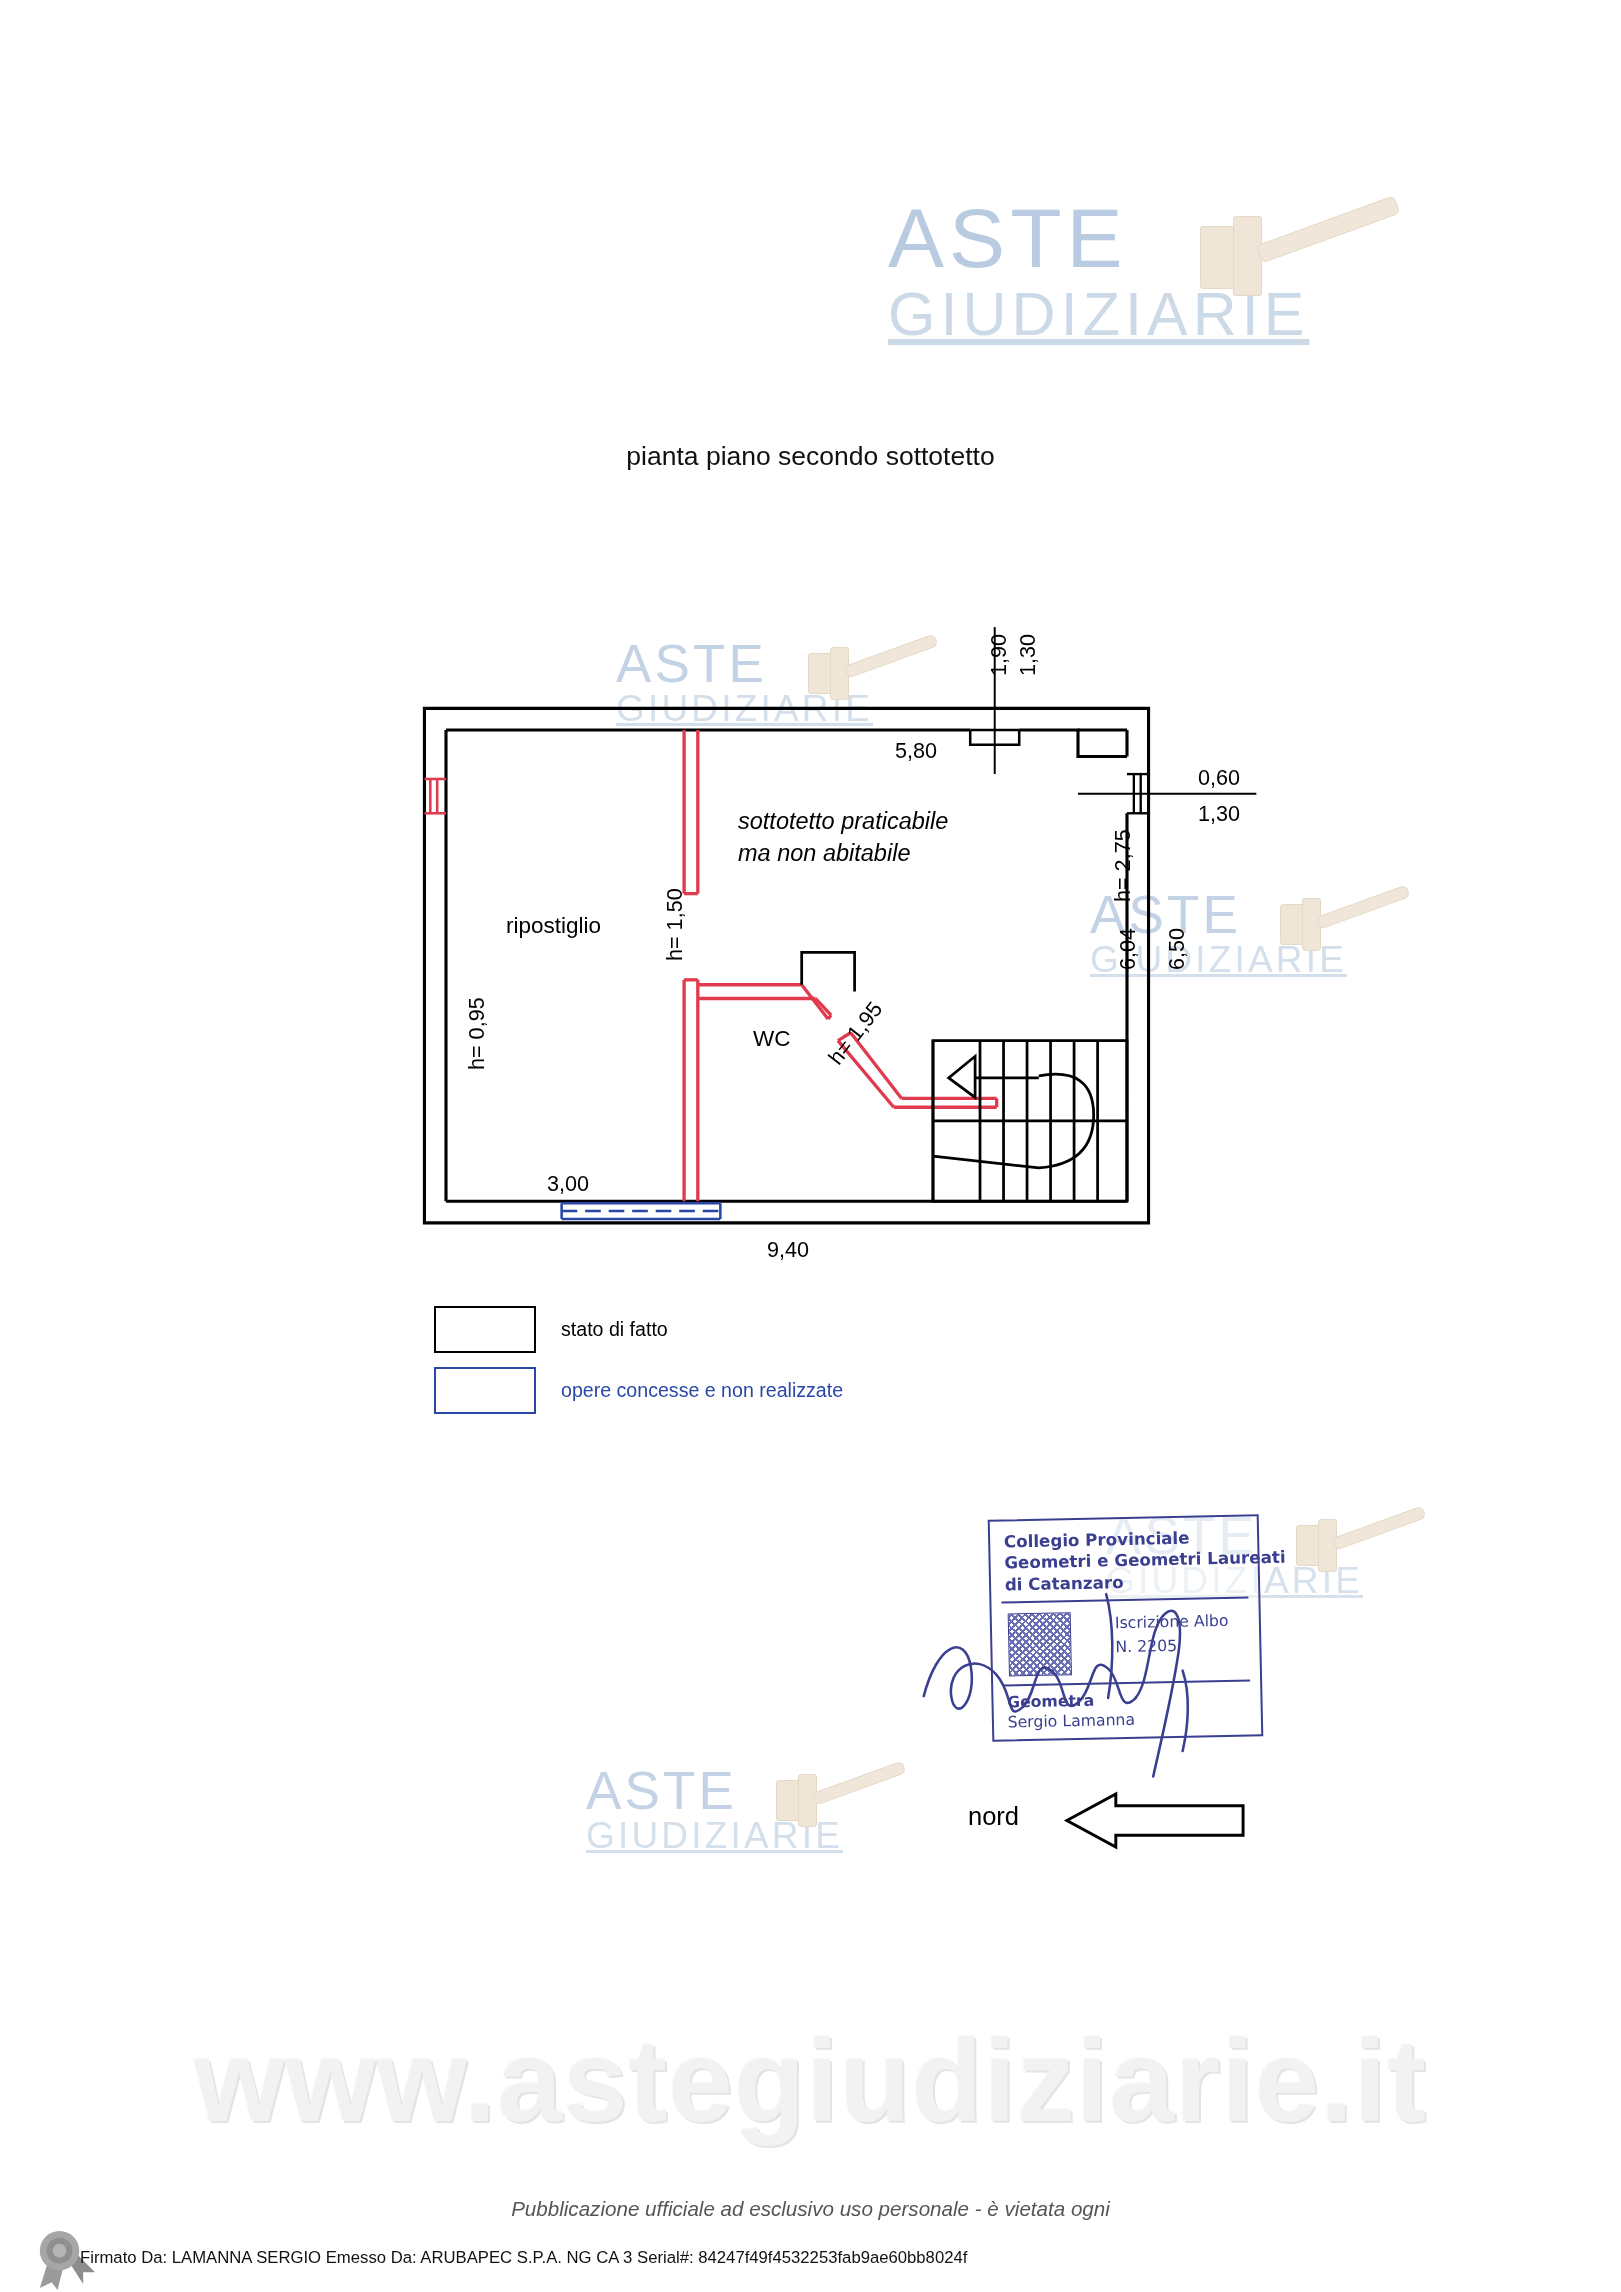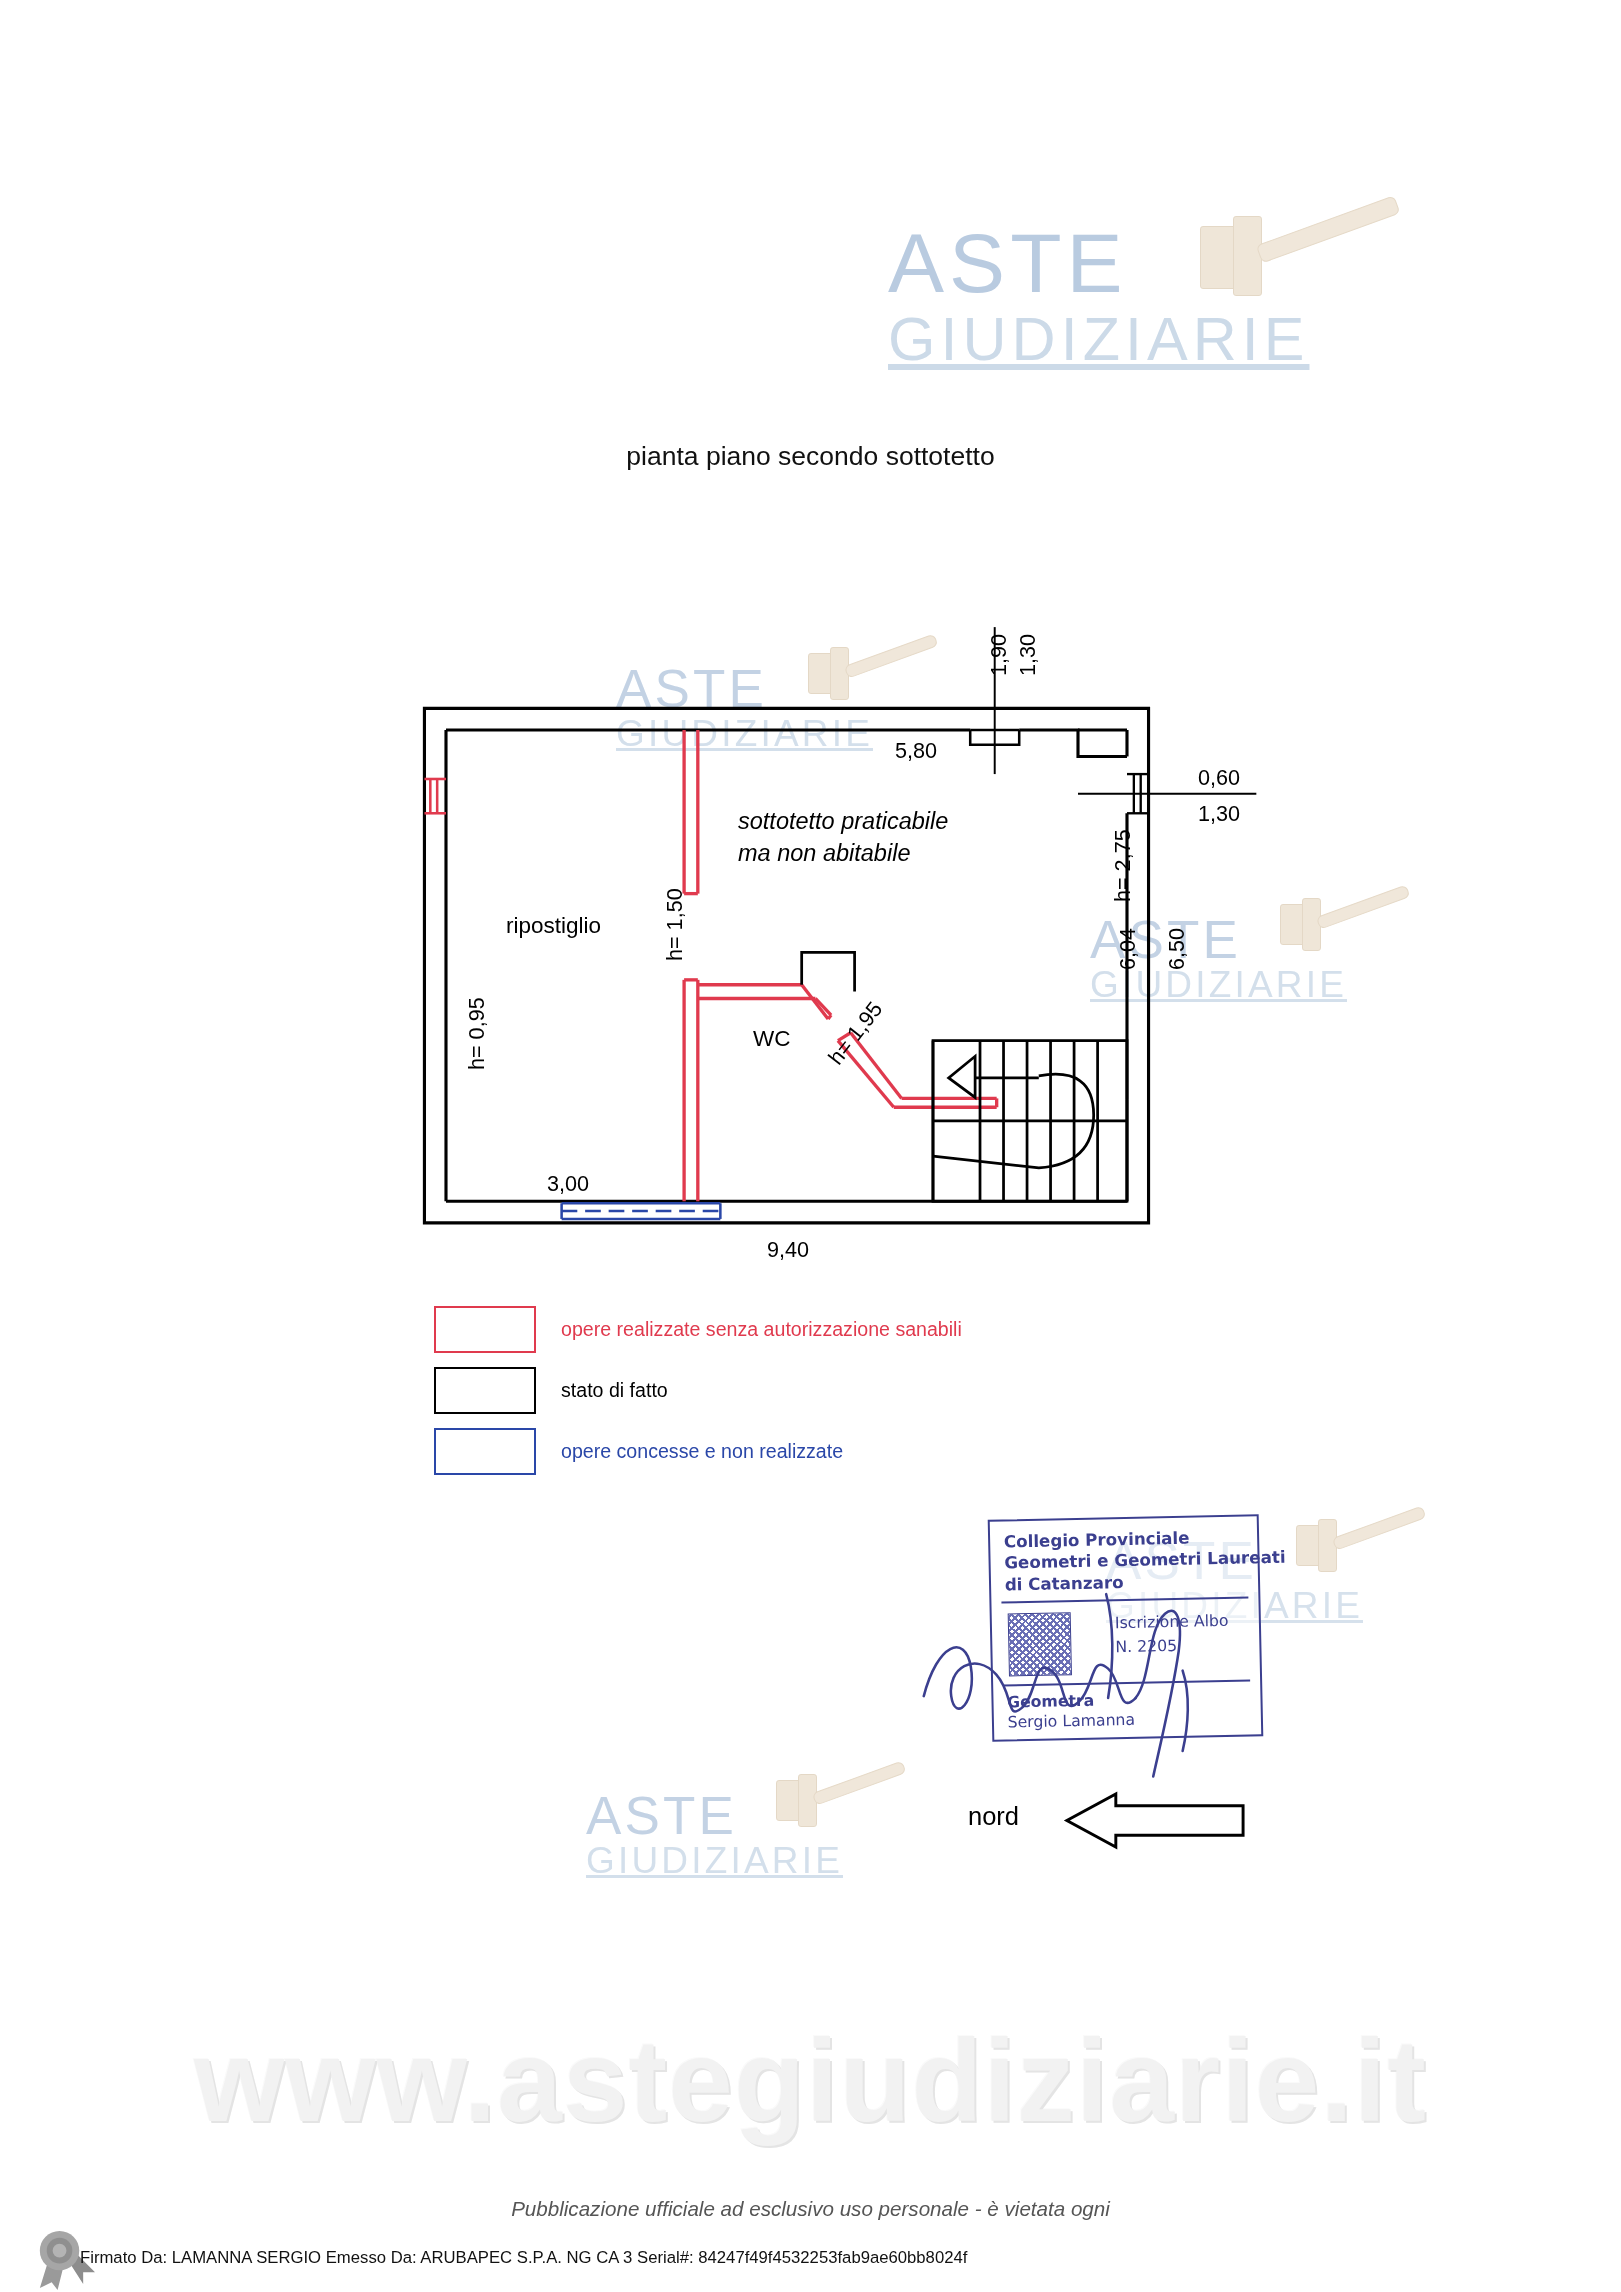--- a/index.html
+++ b/index.html
@@ -3,21 +3,21 @@
 <meta charset="utf-8">
 <style>
   html,body{margin:0;padding:0;background:#fff;}
   body{width:1621px;height:2293px;position:relative;overflow:hidden;
        font-family:"Liberation Sans",sans-serif;color:#000;}
   .abs{position:absolute;}
 
   
   .logo{position:absolute;color:#b9cbe0;font-weight:400;letter-spacing:.06em;line-height:1;
         user-select:none;}
-  .logo .l1{display:block;margin-top:25px;}
+  .logo .l1{display:block;}
   .logo .l2{display:block;color:#ccdae8;text-decoration:underline;}
   .gavel{position:absolute;}
   .gavel .head{position:absolute;border-radius:2.9px;background:#efe6d8;
                border:1px solid #e4d8c6;}
   .gavel .handle{position:absolute;background:#f0e7da;border:1px solid #e5d9c7;
                  border-radius:5.9px;transform-origin:left center;}
 
   
   .title{position:absolute;text-align:center;font-size:26.5px;color:#111;line-height:1.35;}
 
@@ -228,24 +228,20 @@
 <div class="dimtxt vert" style="left:1110px;top:902px;">h= 2,75</div>
 
 <div class="roomtxt" style="left:506px;top:913px;">ripostiglio</div>
 <div class="roomtxt" style="left:753px;top:1026px;">WC</div>
 <div class="roomtxt it" style="left:718px;top:806px;margin-left:20px;">
   <div>sottotetto praticabile</div>
   <div>ma non abitabile</div>
 </div>
 
 <div class="legend" style="left:434px;top:1304px;width:784px;">
-  <div class="legrow">
-    <div class="legbox" style="border:2px solid #e03a4e;top:2px;"></div>
-    <div class="leglab" style="top:13.7px;color:#e03a4e;">opere realizzate senza autorizzazione sanabili</div>
-  </div>
   <div class="legrow">
     <div class="legbox" style="border:2px solid #000;top:2px;"></div>
     <div class="leglab" style="top:13.7px;color:#000;">stato di fatto</div>
   </div>
   <div class="legrow">
     <div class="legbox" style="border:2px solid #2a47a8;top:2px;"></div>
     <div class="leglab" style="top:13.7px;color:#2a47a8;">opere concesse e non realizzate</div>
   </div>
 </div>
 

